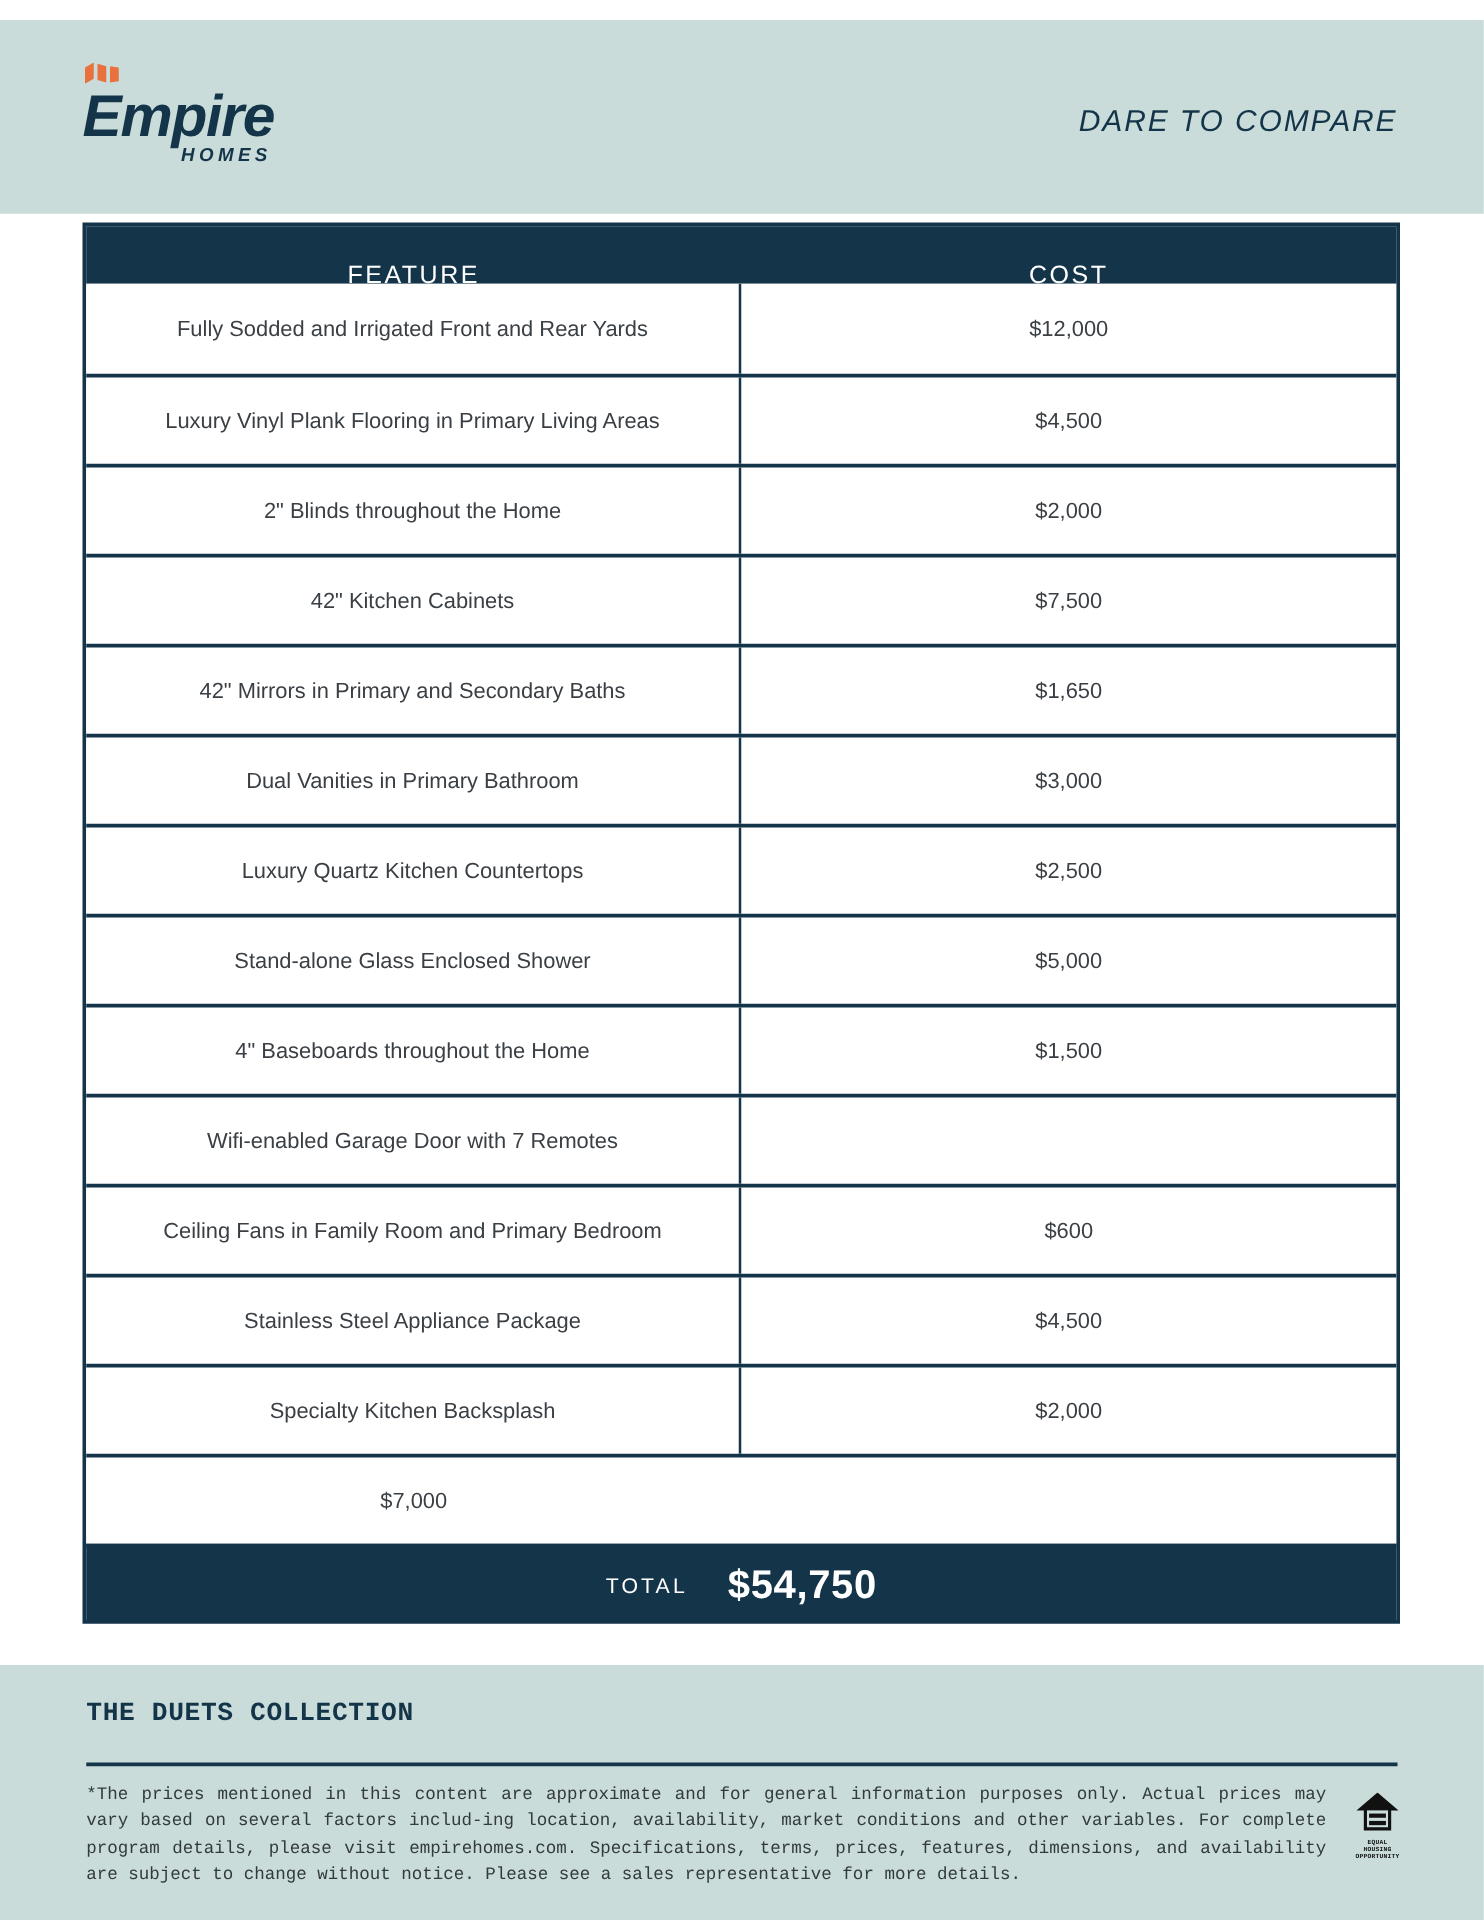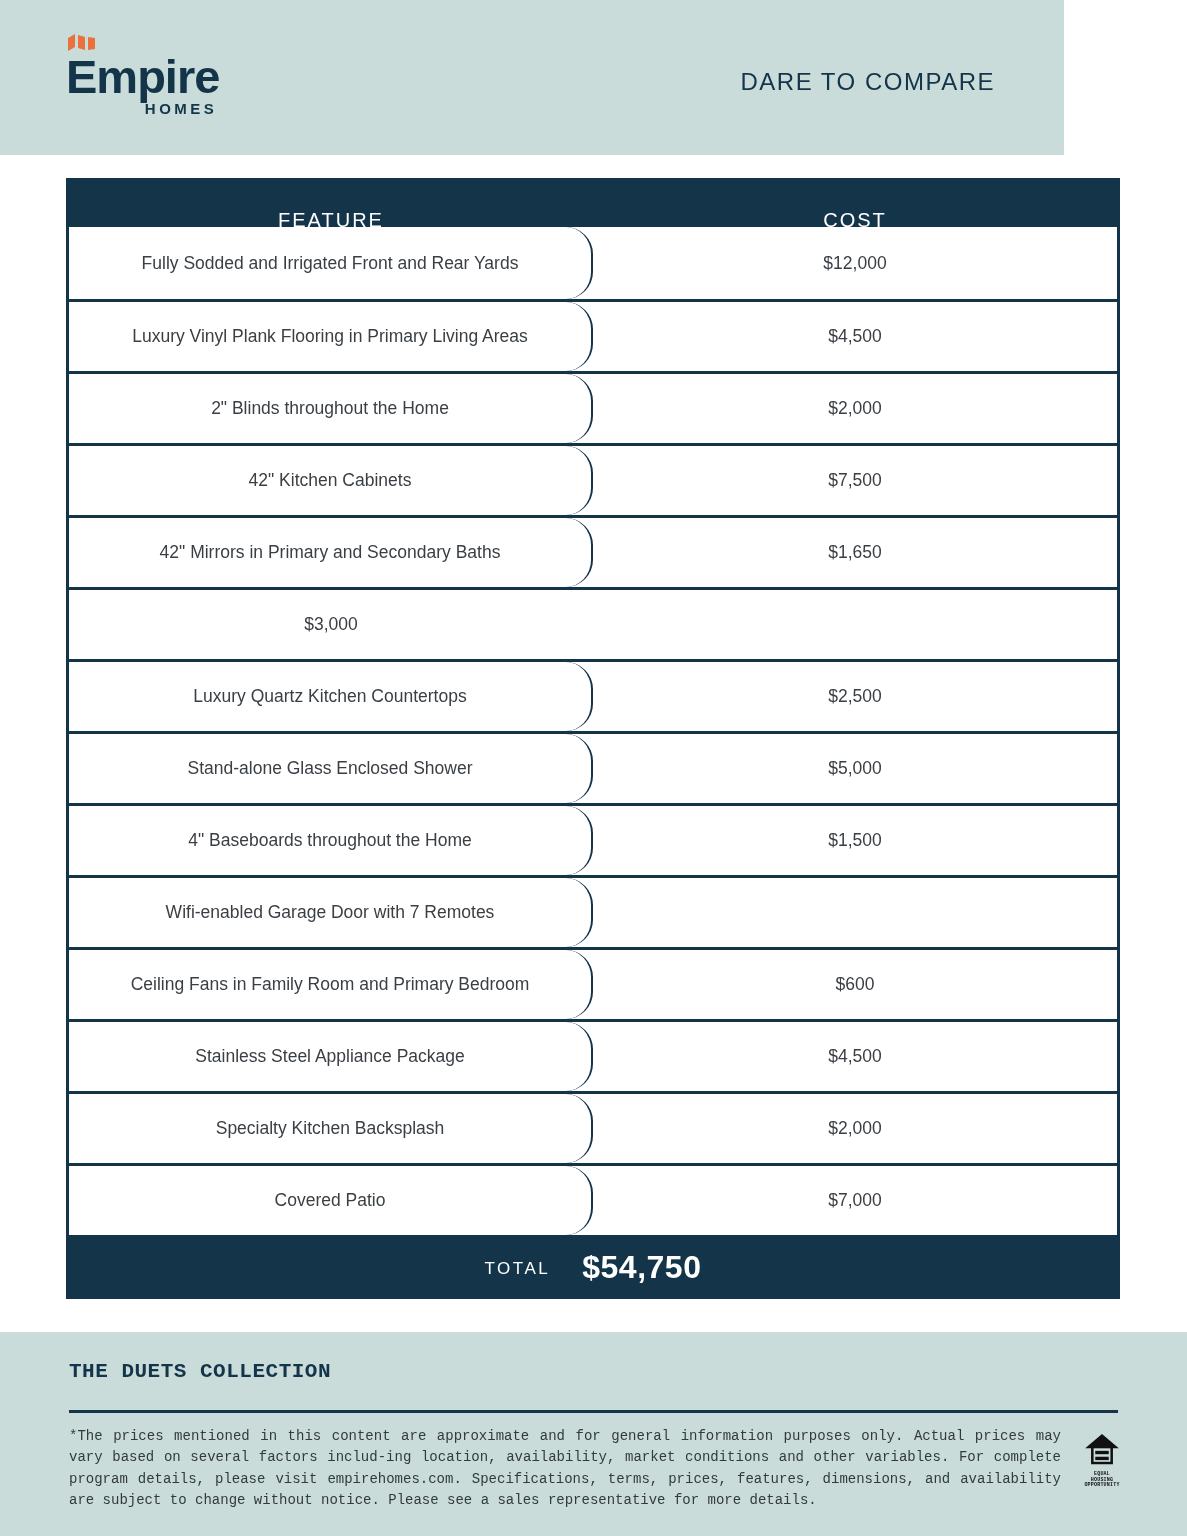--- a/index.html
+++ b/index.html
@@ -9,38 +9,38 @@
     --row-text:#3a3f44;
   }
   *{box-sizing:border-box;}
   html,body{margin:0;padding:0;}
   body{
     width:1187px;height:1536px;position:relative;background:#ffffff;
     font-family:"Liberation Sans", sans-serif;overflow:hidden;
   }
 
   
-  .top-band{position:absolute;left:0;top:0;width:1064px;height:155px;background:var(--band);}
+  .top-band{position:absolute;left:0;top:16px;width:1187px;height:155px;background:var(--band);font-style:italic;}
   .logo{position:absolute;left:66px;top:34px;line-height:1;}
   .logo .crown{display:block;margin-left:2px;margin-bottom:2px;}
   .logo .logo-main{font-size:47px;font-weight:700;color:var(--navy);letter-spacing:-1px;}
   .logo .logo-sub{display:block;text-align:right;font-size:15px;font-weight:700;
     color:var(--navy);letter-spacing:3.5px;margin-top:1px;padding-right:2px;}
   .tagline{position:absolute;right:69px;top:68px;font-size:24px;color:var(--navy);
     letter-spacing:1.5px;font-weight:500;}
 
   
   .price-table{position:absolute;left:66px;top:178px;width:1054px;
     border:3px solid var(--navy);background:#fff;}
   .thead{display:flex;background:var(--navy);color:#fff;height:46px;align-items:center;}
   .thead .hcell{width:50%;text-align:center;font-size:20px;letter-spacing:2px;font-weight:400;margin-top:32px;}
   .trow{display:flex;height:72px;border-top:3px solid var(--navy);background:#fff;}
   .trow:first-of-type{border-top:none;}
   .tcell{display:flex;align-items:center;justify-content:center;
-    font-size:17.5px;color:var(--row-text);text-align:center;padding:0 14px;border-radius:27px;}
+    font-size:17.5px;color:var(--row-text);text-align:center;padding:0 14px;}
   .tcell.feature{width:50%;border-right:2.5px solid var(--navy);}
   .tcell.cost{width:50%;}
   .total-row{display:flex;align-items:center;justify-content:center;gap:32px;
     background:var(--navy);height:61px;border-top:3px solid var(--navy);color:#fff;}
   .total-label{font-size:17px;letter-spacing:2.5px;font-weight:400;margin-top:4px;}
   .total-value{font-size:32px;font-weight:600;letter-spacing:0.5px;}
 
   
   .bottom-band{position:absolute;left:0;top:1332px;width:1187px;height:204px;background:var(--band);font-family:Liberation Mono, monospace;}
   .collection-title{position:absolute;left:69px;top:28px;font-size:21px;font-weight:700;
@@ -94,20 +94,21 @@
     <div class="tcell feature">42" Kitchen Cabinets</div>
     <div class="tcell cost">$7,500</div>
   </div>
 
   <div class="trow">
     <div class="tcell feature">42" Mirrors in Primary and Secondary Baths</div>
     <div class="tcell cost">$1,650</div>
   </div>
 
   <div class="trow">
+    <div class="tcell feature">Dual Vanities in Primary Bathroom</div>
     <div class="tcell cost">$3,000</div>
   </div>
 
   <div class="trow">
     <div class="tcell feature">Luxury Quartz Kitchen Countertops</div>
     <div class="tcell cost">$2,500</div>
   </div>
 
   <div class="trow">
     <div class="tcell feature">Stand-alone Glass Enclosed Shower</div>
@@ -132,21 +133,20 @@
     <div class="tcell feature">Stainless Steel Appliance Package</div>
     <div class="tcell cost">$4,500</div>
   </div>
 
   <div class="trow">
     <div class="tcell feature">Specialty Kitchen Backsplash</div>
     <div class="tcell cost">$2,000</div>
   </div>
 
   <div class="trow">
-    <div class="tcell feature">Covered Patio</div>
     <div class="tcell cost">$7,000</div>
   </div>
 </div>
 
   <div class="total-row">
     <span class="total-label">TOTAL</span>
     <span class="total-value">$54,750</span>
   </div>
 </div>
 

